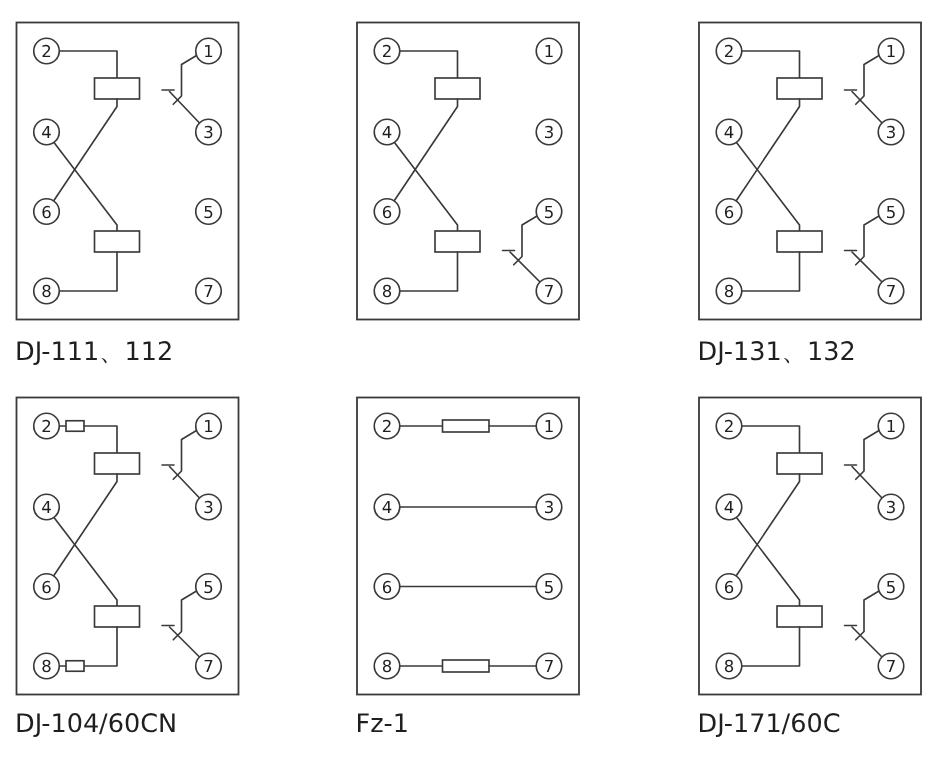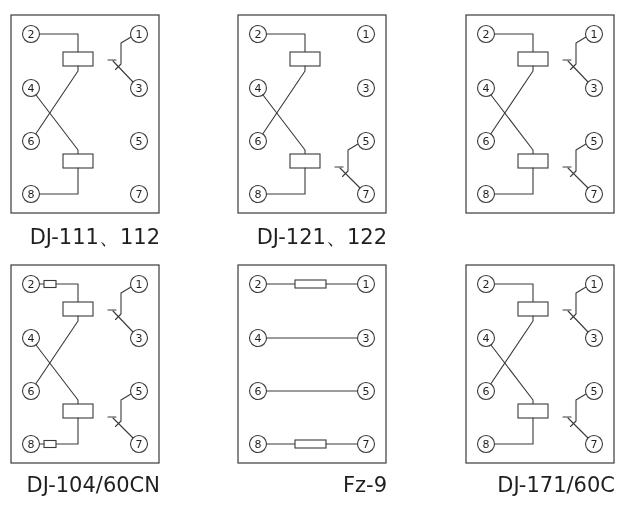--- a/index.html
+++ b/index.html
@@ -14,21 +14,21 @@
   }
   figure { position: absolute; width: 150px; }
   svg { display: block; }
   .box  { fill: none; stroke: var(--line, #3a3a3a); stroke-width: 1.2; }
   .w    { fill: none; stroke: var(--line, #3a3a3a); stroke-width: 1.1;
           stroke-linecap: round; stroke-linejoin: round; }
   .comp { fill: #ffffff; stroke: var(--line, #3a3a3a); stroke-width: 1.1; }
   .tc   { fill: #ffffff; stroke: var(--line, #3a3a3a); stroke-width: 1.1; }
   .tn   { font-family: "DejaVu Sans", sans-serif; font-size: 11px;
           fill: var(--label, #1f1f1f); text-anchor: middle; dominant-baseline: central; }
-  .cap  { margin-top: 9px; text-align: right; font-size: 21px;
+  .cap  { margin-top: 9px; text-align: left; font-size: 17px;
           color: var(--label, #1f1f1f); font-family: "DejaVu Sans", "Liberation Sans", sans-serif; }
 </style>
 </head>
 <body>
 
 <div class="canvas">
 
   <figure style="left:10px; top:14px;">
     <svg width="150" height="200" viewBox="0 0 150 200">
       <rect class="box" x="1" y="1" width="148" height="198"></rect>
@@ -123,21 +123,20 @@
         </g>
       <g>
           <circle class="tc" cx="129" cy="127" r="8.5"></circle>
           <text class="tn" x="129" y="127.5">5</text>
         </g>
       <g>
           <circle class="tc" cx="129" cy="180" r="8.5"></circle>
           <text class="tn" x="129" y="180.5">7</text>
         </g>
     </svg>
-    <figcaption class="cap">DJ-121、122</figcaption>
   </figure>
 
   <figure style="left:465px; top:14px;">
     <svg width="150" height="200" viewBox="0 0 150 200">
       <rect class="box" x="1" y="1" width="148" height="198"></rect>
       <g>
         <path class="w" d="M 29.5 20 H 68 V 38"></path>
         <rect class="comp" x="53" y="38" width="30" height="14"></rect>
         <path class="w" d="M 68 52 V 57 L 25.7 120"></path>
         <path class="w" d="M 26 81 L 68 136 V 140"></path>
@@ -180,20 +179,21 @@
         </g>
       <g>
           <circle class="tc" cx="129" cy="127" r="8.5"></circle>
           <text class="tn" x="129" y="127.5">5</text>
         </g>
       <g>
           <circle class="tc" cx="129" cy="180" r="8.5"></circle>
           <text class="tn" x="129" y="180.5">7</text>
         </g>
     </svg>
+    <figcaption class="cap">DJ-131、132</figcaption>
   </figure>
 
   <figure style="left:10px; top:264px;">
     <svg width="150" height="200" viewBox="0 0 150 200">
       <rect class="box" x="1" y="1" width="148" height="198"></rect>
       <g>
         <path class="w" d="M 29.5 20 H 34"></path>
         <rect class="comp" x="34" y="16.5" width="12" height="7"></rect>
         <path class="w" d="M 46 20 H 68 V 38"></path>
         <rect class="comp" x="53" y="38" width="30" height="14"></rect>
@@ -291,21 +291,21 @@
         </g>
       <g>
           <circle class="tc" cx="129" cy="127" r="8.5"></circle>
           <text class="tn" x="129" y="127.5">5</text>
         </g>
       <g>
           <circle class="tc" cx="129" cy="180" r="8.5"></circle>
           <text class="tn" x="129" y="180.5">7</text>
         </g>
     </svg>
-    <figcaption class="cap">Fz-9</figcaption>
+    <figcaption class="cap">Fz-1</figcaption>
   </figure>
 
   <figure style="left:465px; top:264px;">
     <svg width="150" height="200" viewBox="0 0 150 200">
       <rect class="box" x="1" y="1" width="148" height="198"></rect>
       <g>
         <path class="w" d="M 29.5 20 H 68 V 38"></path>
         <rect class="comp" x="53" y="38" width="30" height="14"></rect>
         <path class="w" d="M 68 52 V 57 L 25.7 120"></path>
         <path class="w" d="M 26 81 L 68 136 V 140"></path>

